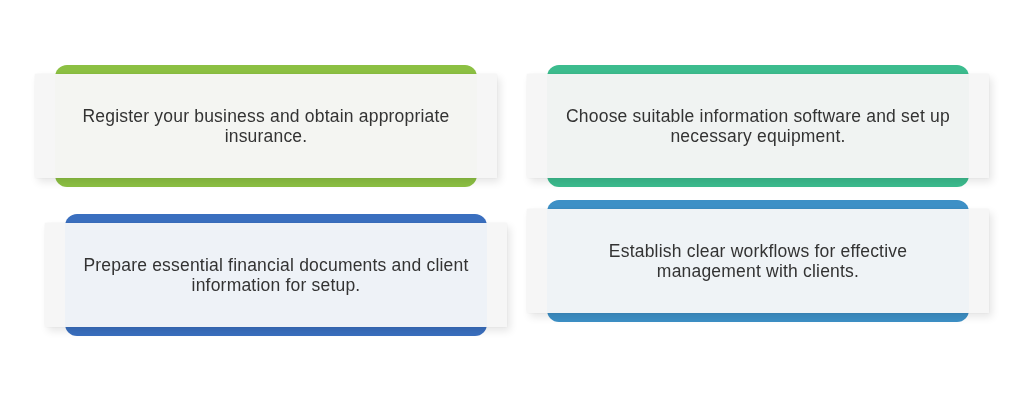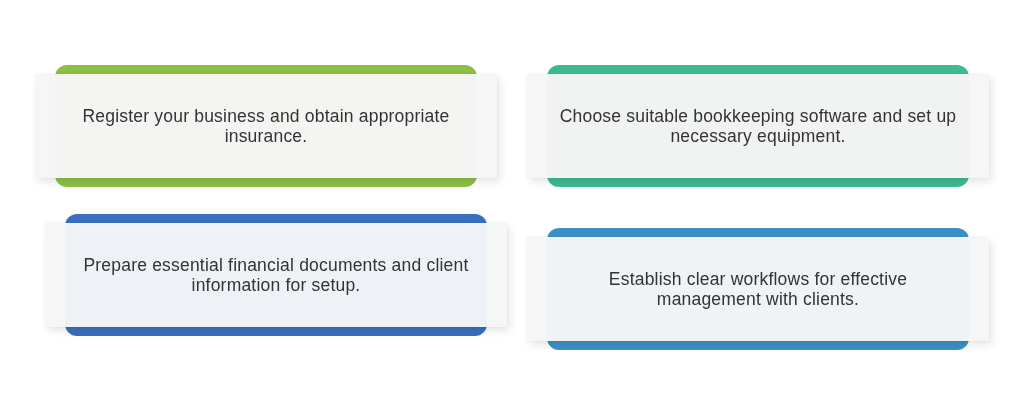--- a/index.html
+++ b/index.html
@@ -27,42 +27,42 @@
     }
     .card .panel-edge-l { left: 0; }
     .card .panel-edge-r { right: 0; }
     .card .text {
       font-size: 17.5px; line-height: 20px; color: #333333;
       font-weight: 500; letter-spacing: 0.2px; padding: 0 8px;
     }
     #card-1 { left: 35px; top: 65px; }
     #card-2 { left: 527px; top: 65px; }
     #card-3 { left: 45px; top: 214px; }
-    #card-4 { left: 527px; top: 228px; }
+    #card-4 { left: 527px; top: 200px; }
   </style>
 </head>
 <body>
 
 <div class="card" id="card-1">
   <div class="band" style="background: rgb(140, 192, 67);"></div>
   <div class="panel">
     <div class="panel-edge-l"></div>
     <div class="panel-inner" style="background: rgb(244, 245, 242);">
       <div class="text">Register your business and obtain appropriate insurance.</div>
     </div>
     <div class="panel-edge-r"></div>
   </div>
 </div>
 
 <div class="card" id="card-2">
   <div class="band" style="background: rgb(60, 188, 142);"></div>
   <div class="panel">
     <div class="panel-edge-l"></div>
     <div class="panel-inner" style="background: rgb(240, 243, 242);">
-      <div class="text">Choose suitable bookkeeping software and set up necessary equipment.</div>
+      <div class="text">Choose suitable information software and set up necessary equipment.</div>
     </div>
     <div class="panel-edge-r"></div>
   </div>
 </div>
 
 <div class="card" id="card-3">
   <div class="band" style="background: rgb(58, 111, 191);"></div>
   <div class="panel">
     <div class="panel-edge-l"></div>
     <div class="panel-inner" style="background: rgb(238, 242, 247);">

